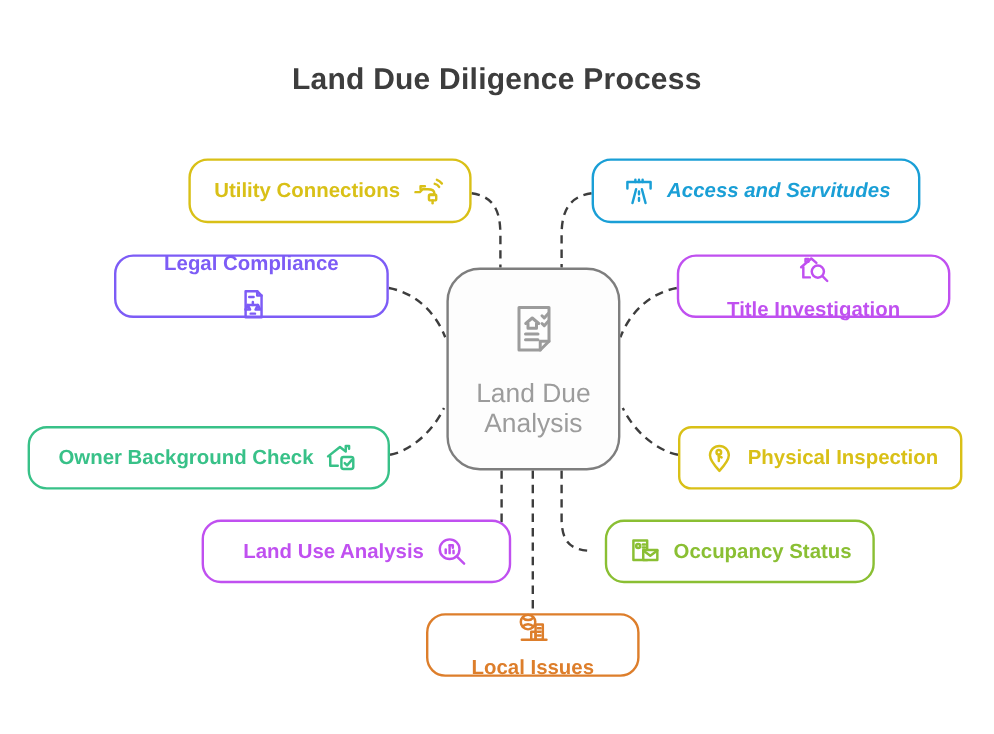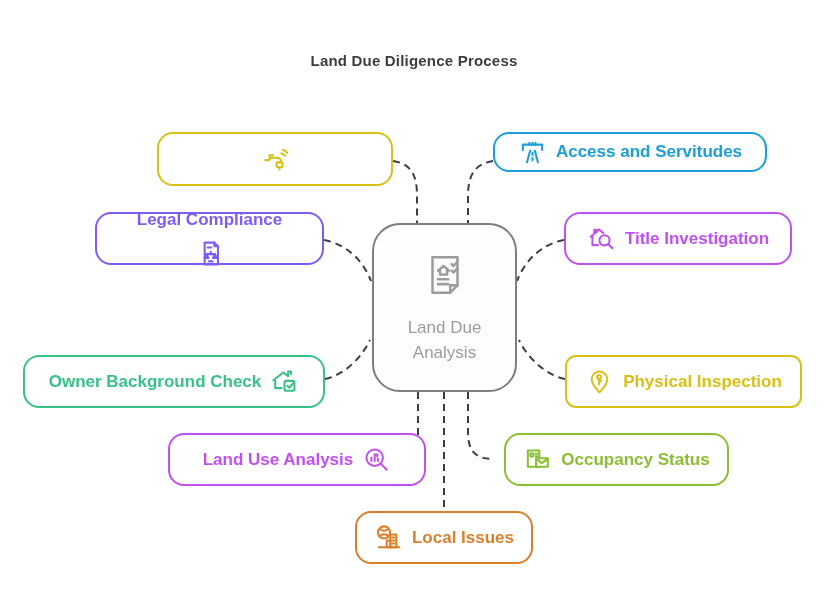--- a/index.html
+++ b/index.html
@@ -2,49 +2,49 @@
 <html><head>
 <meta charset="utf-8">
 <style>
   html,body{margin:0;padding:0;}
   body{
     width:828px;height:612px;position:relative;background:#ffffff;
     font-family:"Liberation Sans", sans-serif;overflow:hidden;
   }
   .diagram-title{
     position:absolute;left:0;top:52px;width:828px;text-align:center;
-    font-size:15px;font-weight:700;color:#3d3d3d;letter-spacing:.2px;
+    font-size:25px;font-weight:700;color:#3d3d3d;letter-spacing:.2px;
   }
   .connector-layer{position:absolute;left:0;top:0;z-index:1;}
   .connector{fill:none;stroke-width:2;stroke-dasharray:7 5;}
   .node{
     position:absolute;z-index:2;background:#ffffff;
     border:2.5px solid;border-radius:16px;
     display:flex;align-items:center;justify-content:center;gap:9px;
     font-size:17px;font-weight:600;white-space:nowrap;box-sizing:border-box;
   }
   .node .nicon{flex:0 0 auto;display:flex;}
   .node .nicon svg{width:29px;height:29px;}
   .center-node{
     position:absolute;z-index:2;left:372px;top:223px;width:145px;height:169px;
     background:#fdfdfd;border:2.5px solid;border-radius:28px;box-sizing:border-box;
     display:flex;flex-direction:column;align-items:center;justify-content:center;gap:10px;
   }
   .center-node svg{width:50px;height:50px;}
-  .center-text{font-size:17px;line-height:25px;text-align:center;font-weight:400;}
+  .center-text{font-size:22px;line-height:25px;text-align:center;font-weight:400;}
   
   .pos-utility{left:157px;top:132px;width:236px;height:54px;}
-  .pos-access{left:493px;top:132px;width:274px;height:40px;}
+  .pos-access{left:493px;top:132px;width:274px;height:54px;font-style:italic;}
   .pos-legal{left:95px;top:212px;width:229px;height:53px;}
-  .pos-titleinv{left:564px;top:212px;width:228px;height:53px;}
+  .pos-titleinv{left:564px;top:212px;width:228px;height:53px;flex-direction:column;}
   .pos-owner{left:23px;top:355px;width:302px;height:53px;}
   .pos-physical{left:565px;top:355px;width:237px;height:53px;}
   .pos-landuse{left:168px;top:433px;width:258px;height:53px;}
   .pos-occupancy{left:504px;top:433px;width:225px;height:53px;}
-  .pos-local{left:355px;top:511px;width:178px;height:53px;}
+  .pos-local{left:355px;top:511px;width:178px;height:53px;flex-direction:column;}
   .icon-stroke{fill:none;stroke:currentColor;stroke-width:1.7;stroke-linecap:round;stroke-linejoin:round;}
 </style>
 </head>
 <body>
 
 <div class="diagram-title">Land Due Diligence Process</div>
 
 <svg class="connector-layer" width="828" height="612" viewBox="0 0 828 612">
   <path class="connector" d="M393 161 C412 164 417 176 417 196 L417 223" style="stroke: rgb(61, 61, 61);"></path>
   <path class="connector" d="M493 161 C474 164 468 176 468 196 L468 223" style="stroke: rgb(61, 61, 61);"></path>
@@ -71,20 +71,21 @@
       </g>
     </svg>
   </span>
   <div class="center-text">
     <div>Land Due</div>
     <div>Analysis</div>
   </div>
 </div>
 
 <div class="node pos-utility" style="border-color: rgb(217, 192, 23); color: rgb(217, 192, 23);">
+  <span>Utility Connections</span>
   <span class="nicon">
     <svg viewBox="0 0 24 24">
         <g class="icon-stroke">
       <path d="M3.5 12.5h3l2-2h3.5c2.8 0 4.5 1.1 4.5 2.8v1.2h-2.8"></path>
       <path d="M7 10.5V8.5h3"></path>
       <rect x="12.8" y="14.2" width="5" height="4" rx="1"></rect>
       <path d="M15.3 18.2v2"></path>
       <path d="M16.8 6.8a4.5 4.5 0 0 1 3 2.1"></path>
       <path d="M18.3 4a7.5 7.5 0 0 1 3.4 2.6"></path>
     </g>

